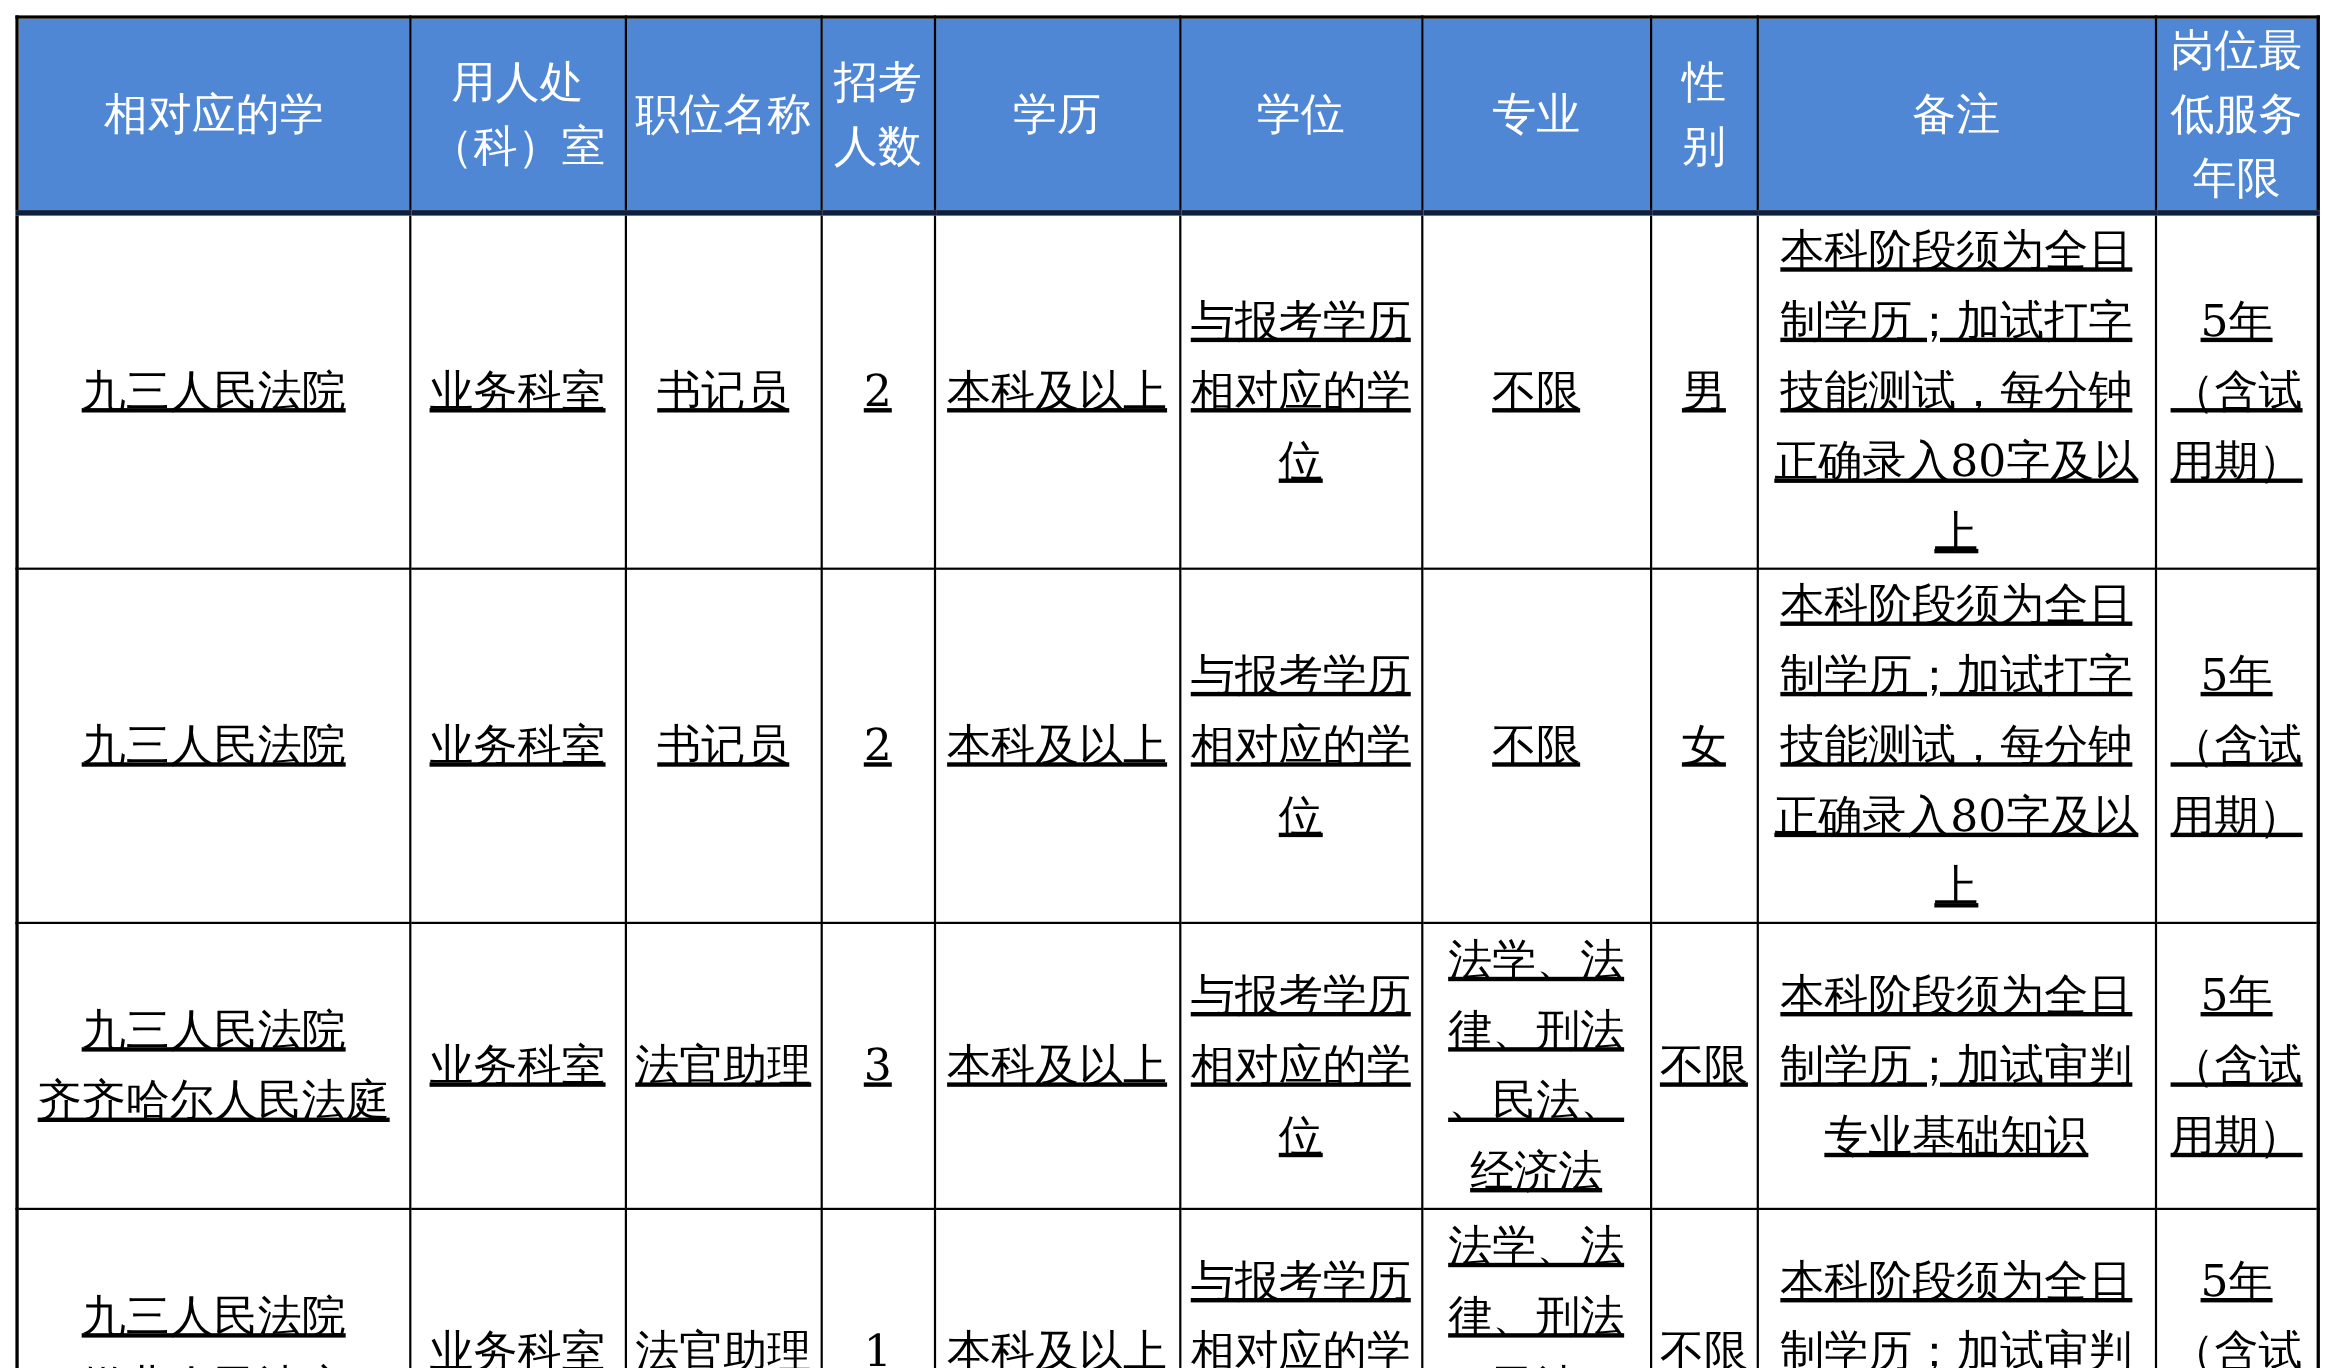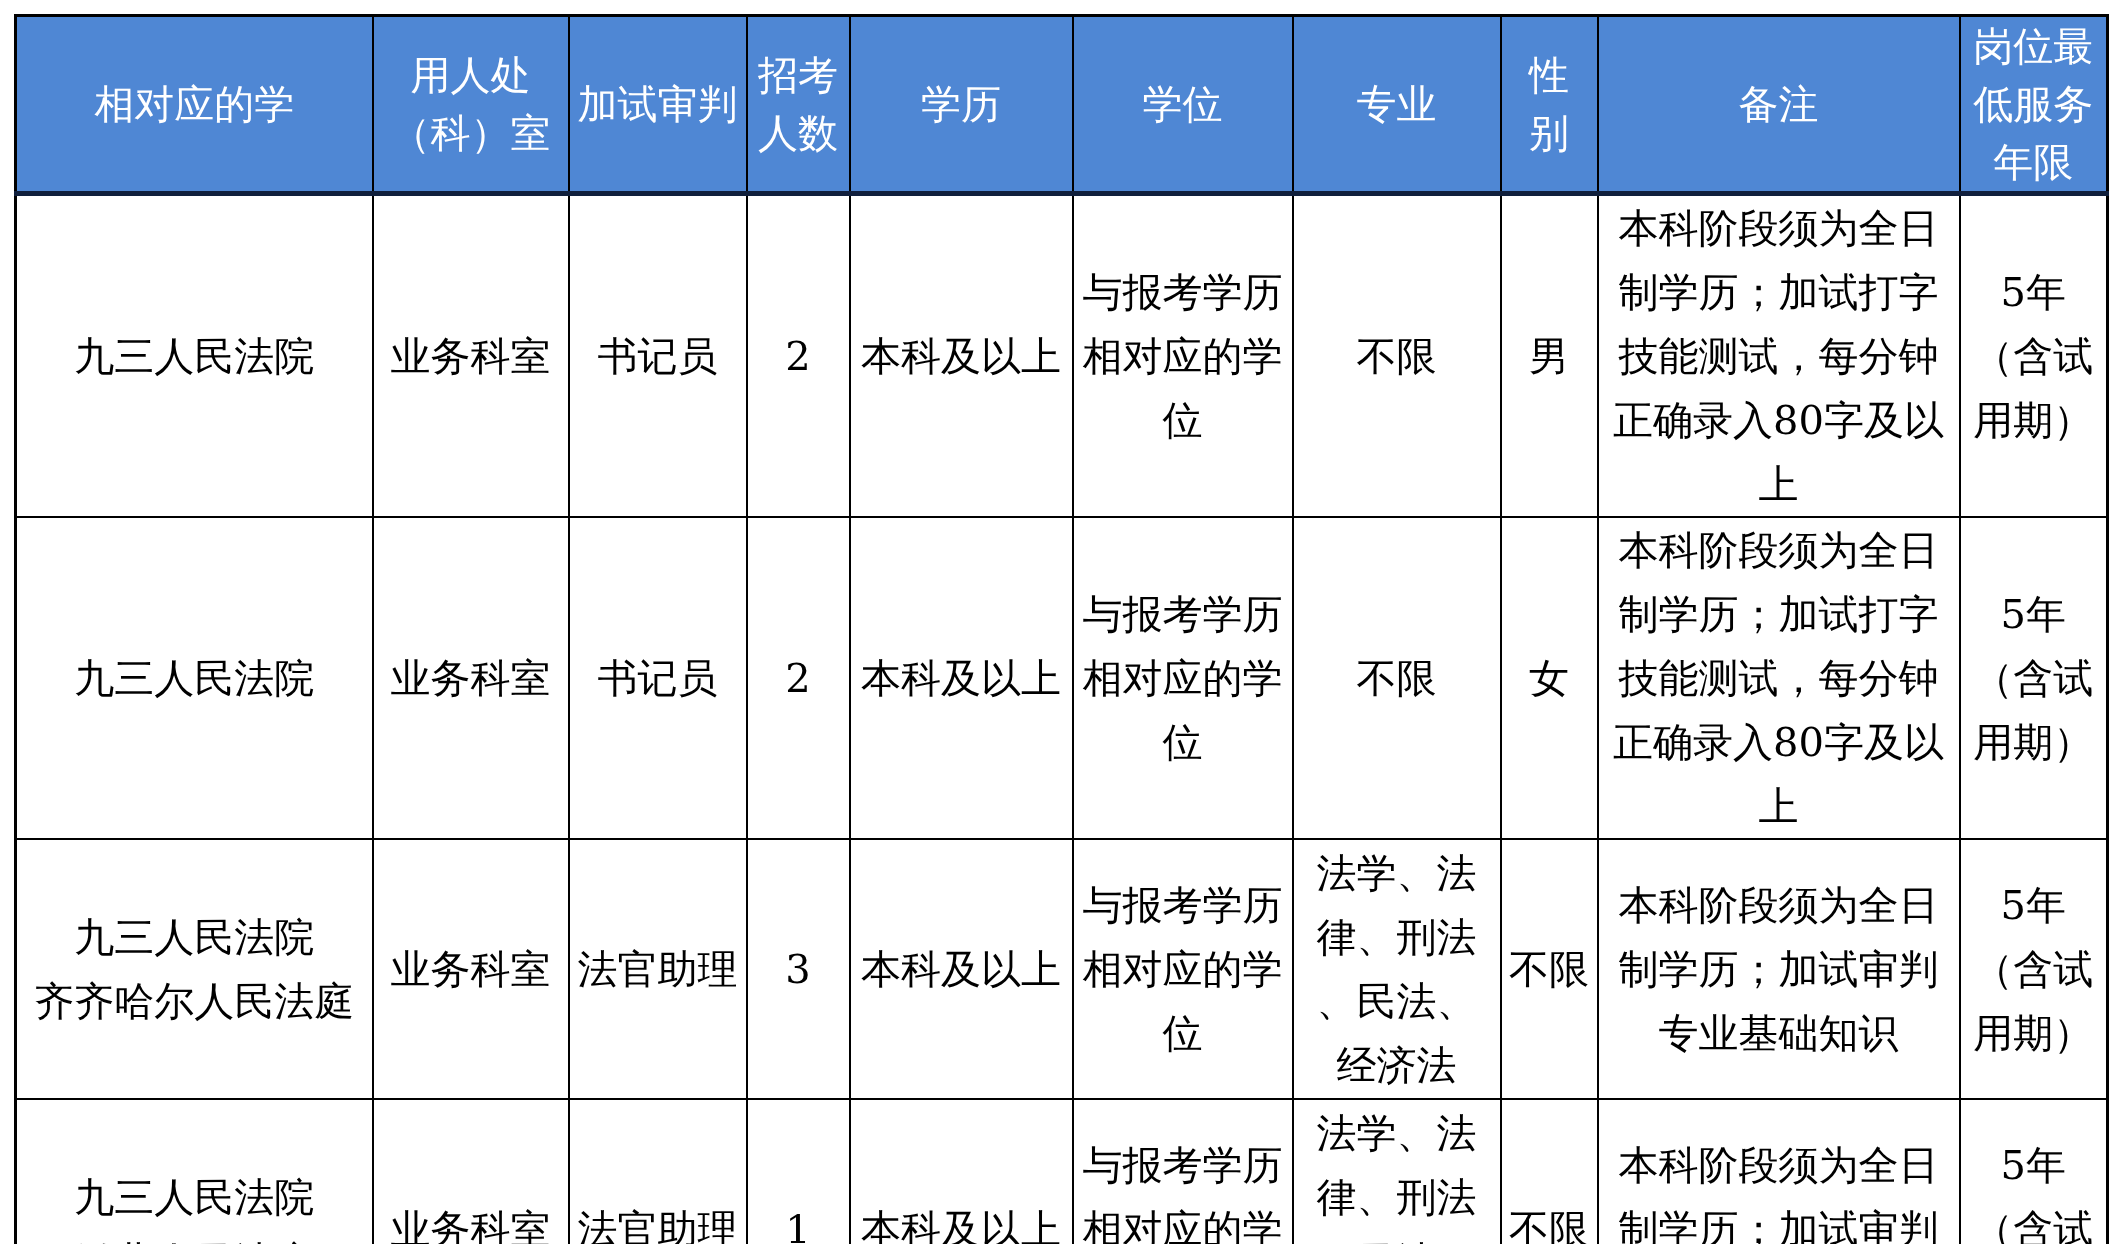--- a/index.html
+++ b/index.html
@@ -42,20 +42,21 @@
     line-height: 1.45;
     height: 176px;
     border-bottom: 5px solid #101F3C;
   }
   table.recruit tbody td {
     color: #000000;
     font-size: 40px;
     line-height: 1.6;
     height: 260px;
     background: #ffffff;
+    text-decoration: underline;
   }
 </style>
 </head>
 <body>
 
 <div class="sheet">
   <table class="recruit">
     <colgroup>
       <col style="width:357px">
       <col style="width:196px">
@@ -66,21 +67,21 @@
       <col style="width:208px">
       <col style="width:97px">
       <col style="width:362px">
       <col style="width:148px">
     </colgroup>
     <thead>
       <tr>
         <th>相对应的学</th>
         <th>用人处
 （科）室</th>
-        <th>加试审判</th>
+        <th>职位名称</th>
         <th>招考
 人数</th>
         <th>学历</th>
         <th>学位</th>
         <th>专业</th>
         <th>性
 别</th>
         <th>备注</th>
         <th>岗位最
 低服务

